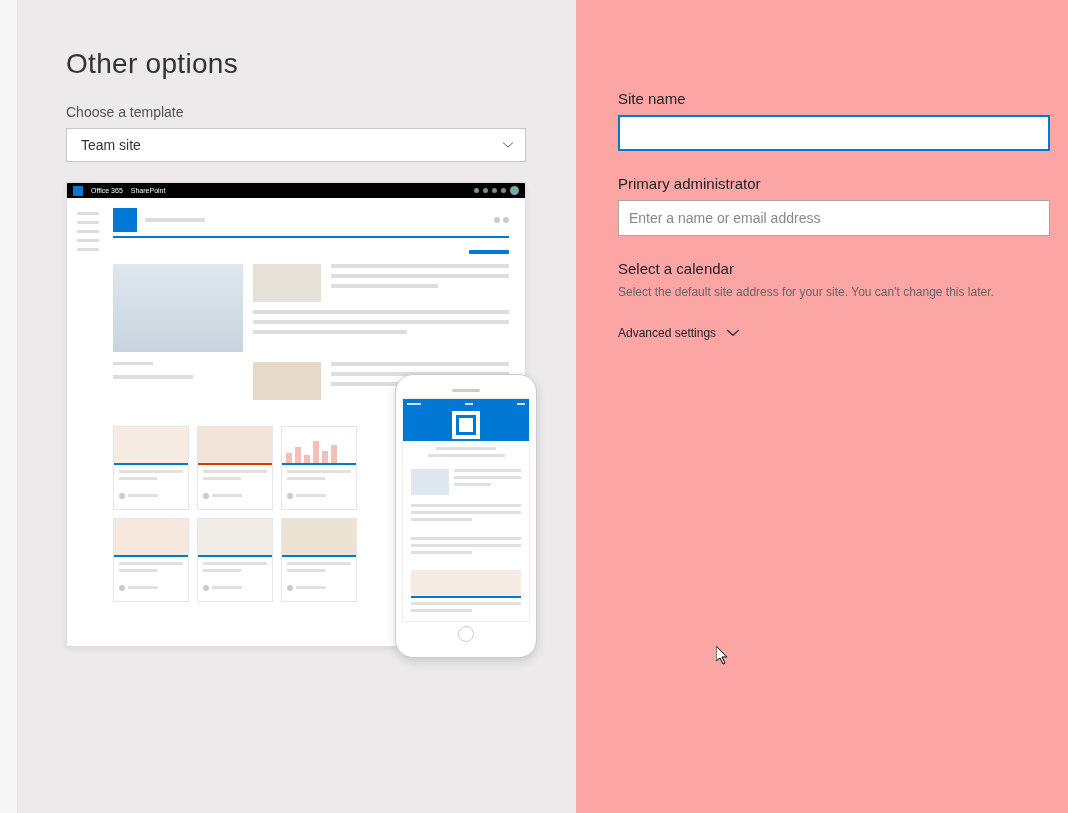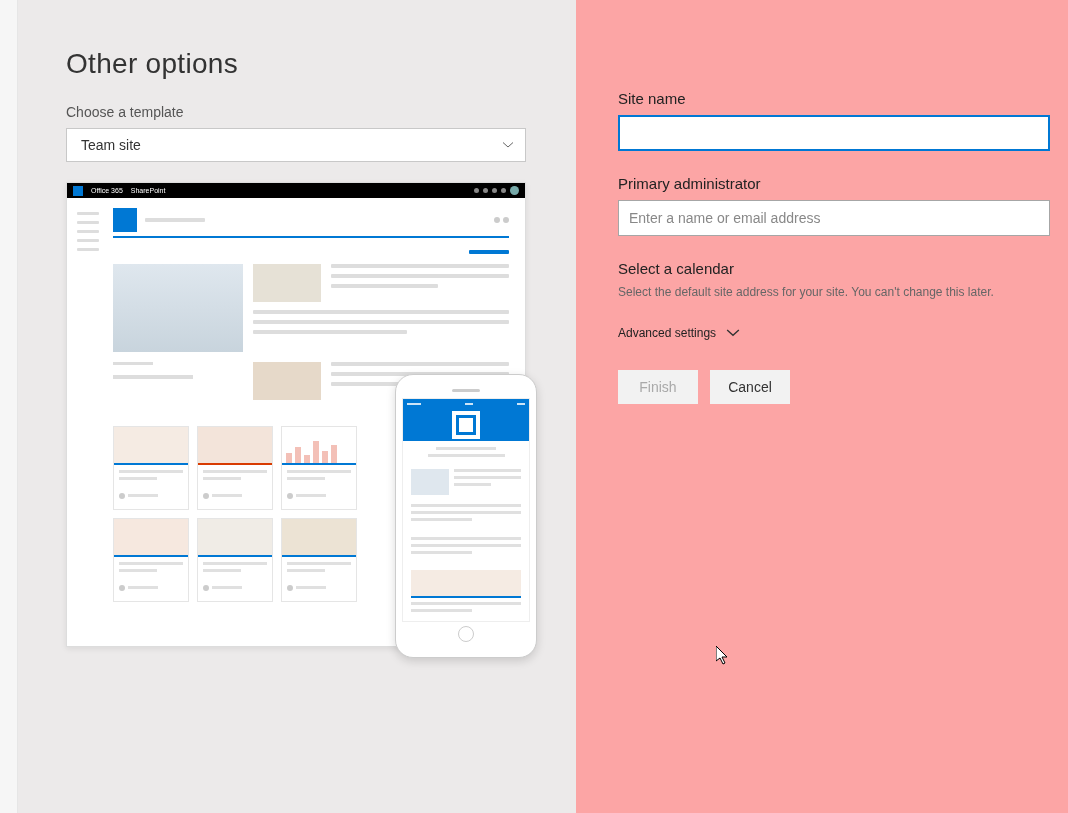--- a/index.html
+++ b/index.html
@@ -399,22 +399,18 @@
       <div class="helper-text">Select the default site address for your site. You can't change this later.</div>
     </div>
 
     <div class="advanced">
       <span>Advanced settings</span>
       <svg width="14" height="14" viewBox="0 0 12 12">
           <path d="M1 3.5 L6 8 L11 3.5" stroke="#333" stroke-width="1.2" fill="none"></path>
         </svg>
     </div>
 
-    <div class="btn-row">
-      <button class="btn disabled">Finish</button>
-      <button class="btn">Cancel</button>
-    </div>
   </div>
 </div>
 
 <svg class="cursor-pointer" width="16" height="20" viewBox="0 0 16 20">
   <path d="M0 0 L0 15 L4 12 L7 18 L9 17 L6 11 L11 11 Z" fill="#fff" stroke="#000" stroke-width="1"></path>
 </svg>
 
 </body></html>

